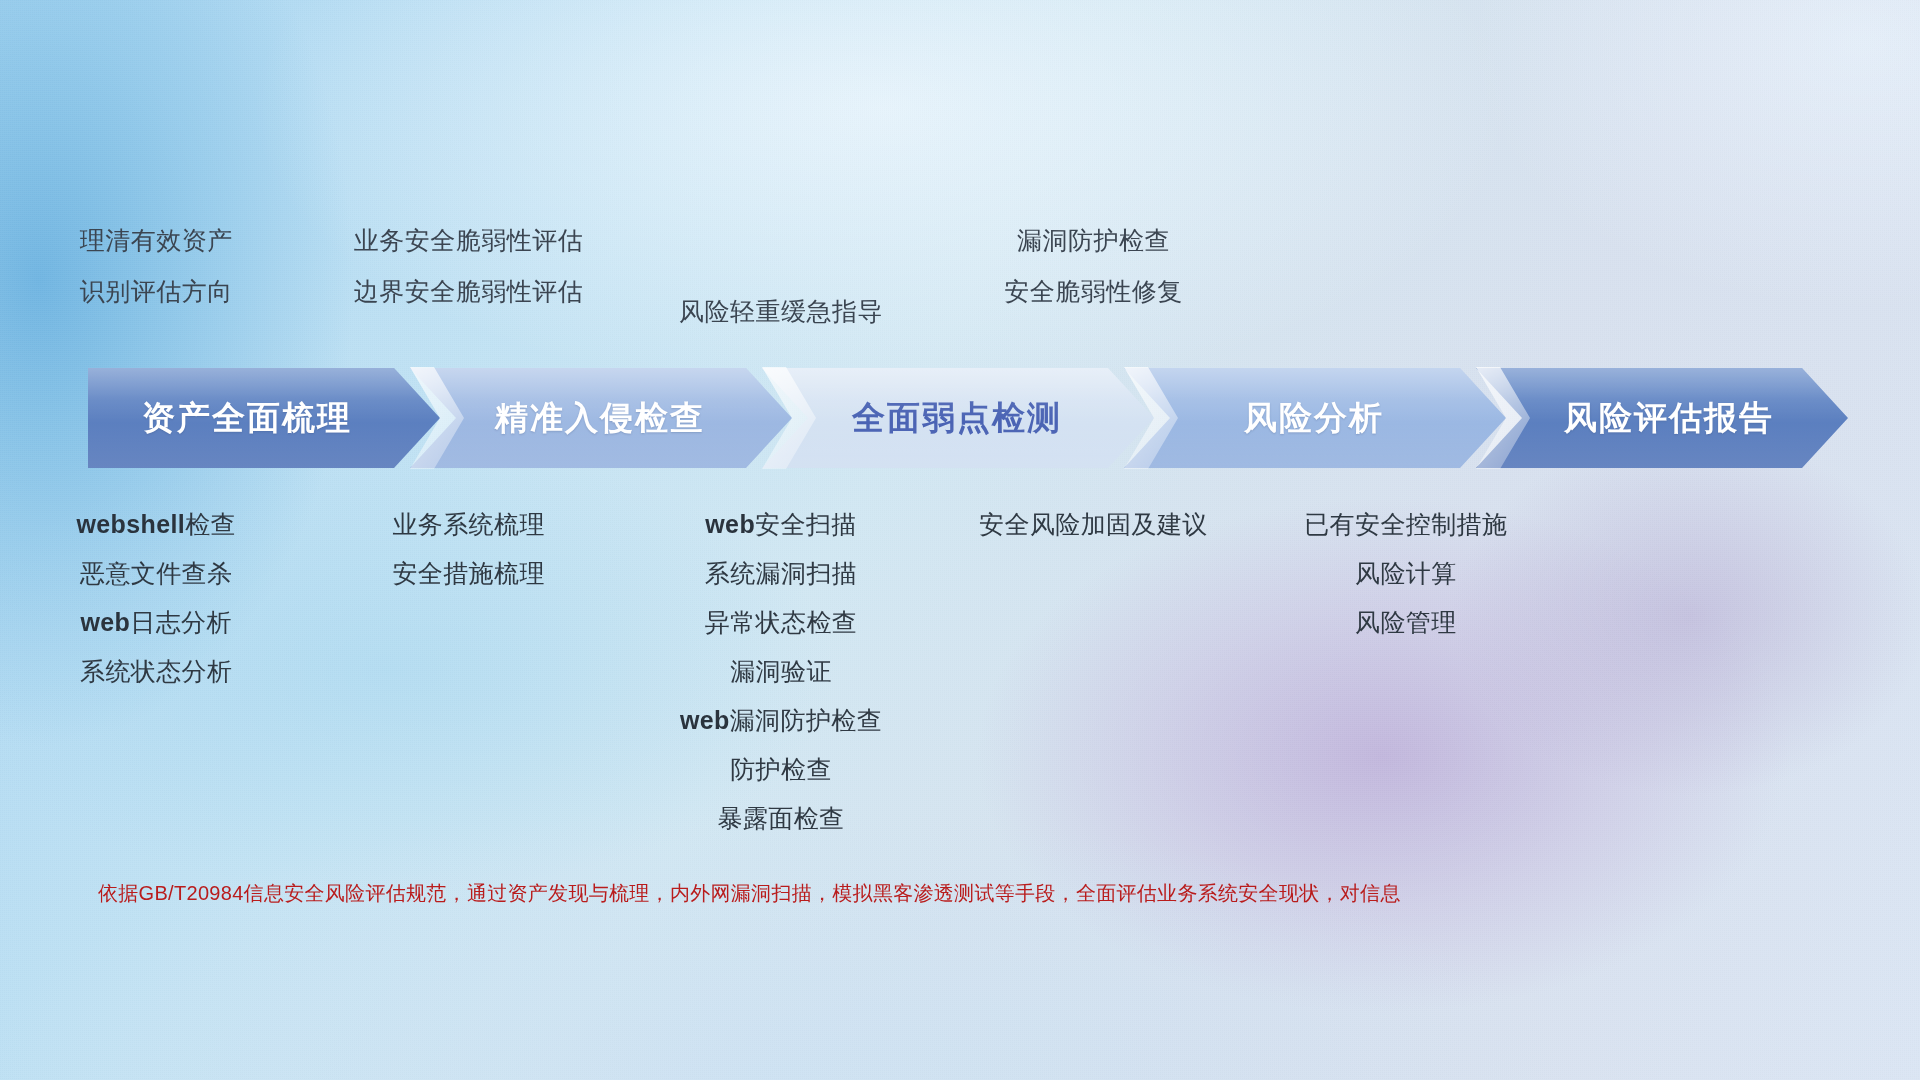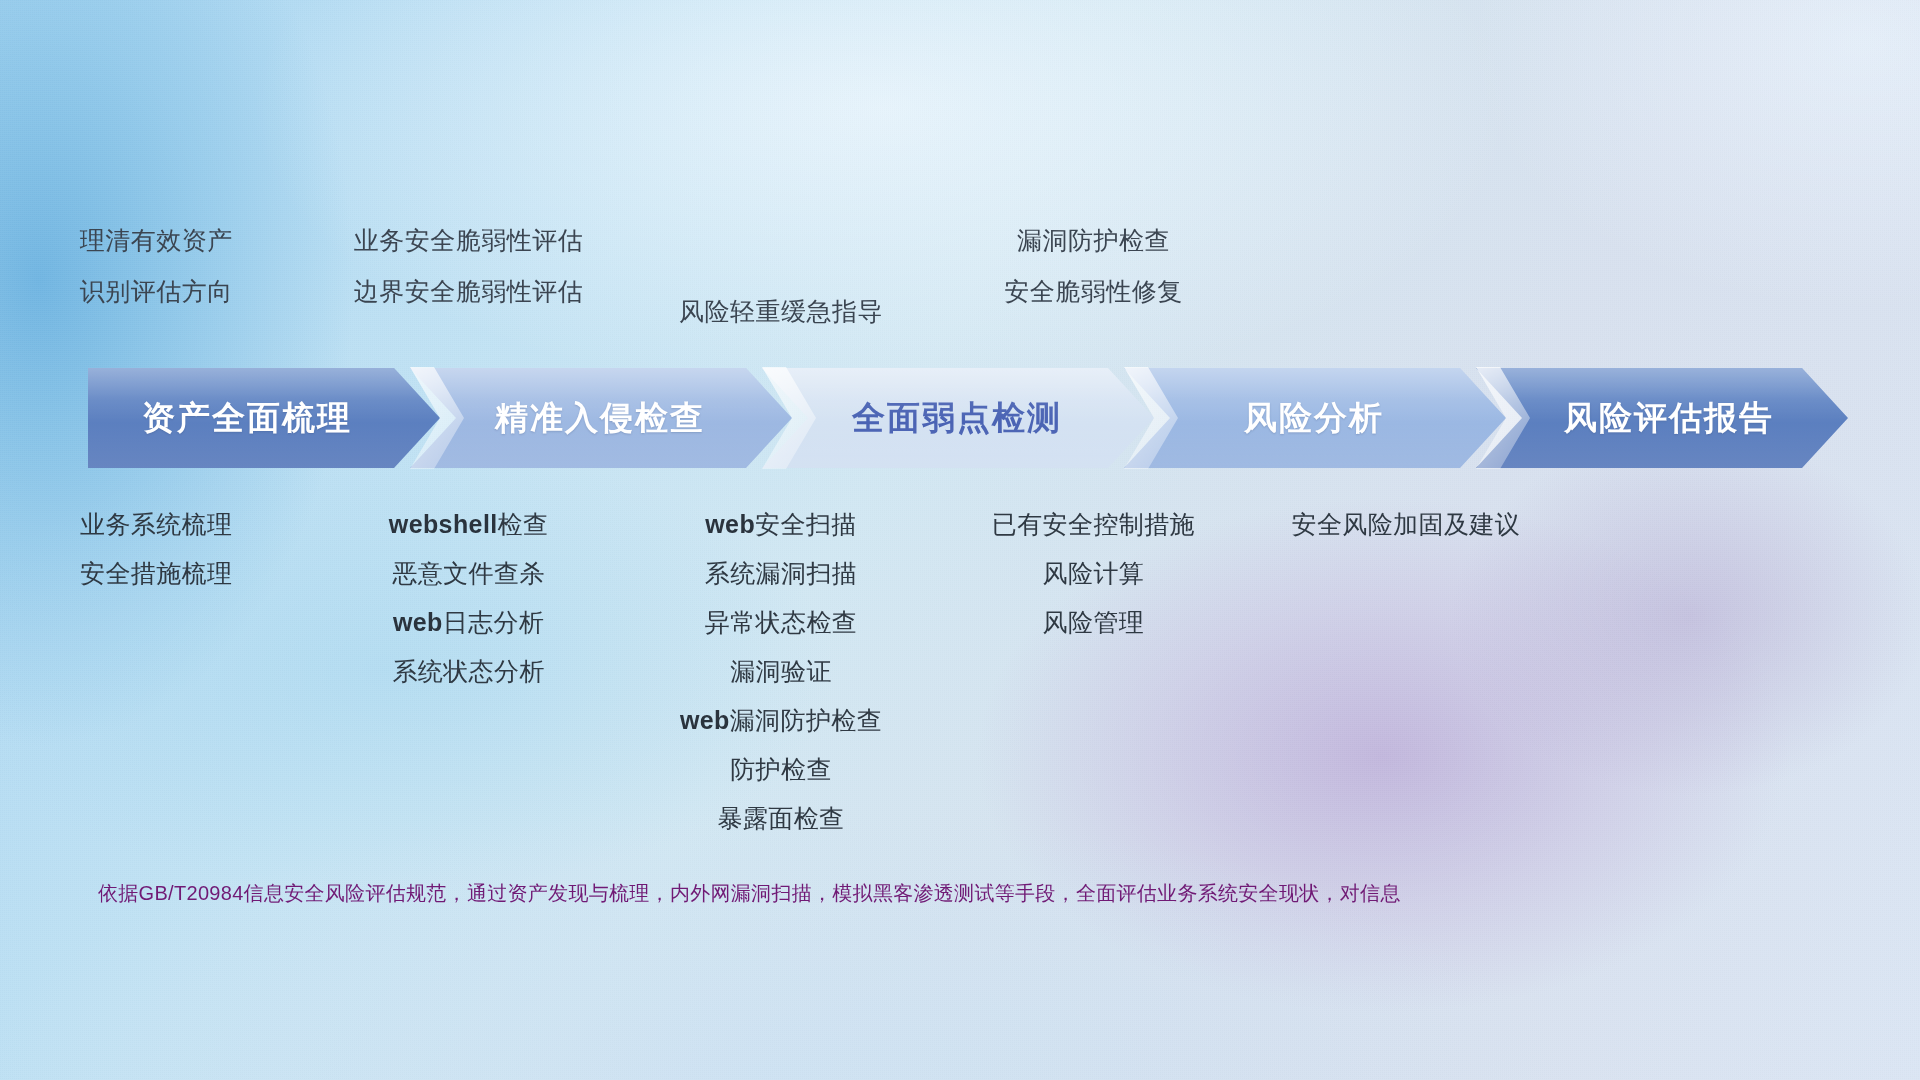--- a/index.html
+++ b/index.html
@@ -141,21 +141,21 @@
     font-size:25px; color:#2f3943; line-height:1;
     margin-bottom:24px; white-space:nowrap; letter-spacing:.4px;
   }
   .bot-line:last-child { margin-bottom:0; }
   .bot-line b { font-weight:bold; color:#2a333d; }
 
   
   #footer {
     position:absolute; left:98px; top:876px; width:1560px;
     font-size:20px; line-height:34px;
-    color:#701a75; letter-spacing:.3px;
+    color:#b91c1c; letter-spacing:.3px;
   }
   #footer p { margin:0; }
 </style>
 </head>
 <body>
 
 <div id="bg">
   <div class="layer bg-base"></div>
   <div class="layer bg-g1"></div>
   <div class="layer bg-g6"></div>
@@ -205,45 +205,45 @@
     </div>
 
     <div class="chev-outline c1"></div>
     <div class="chev-outline c2"></div>
     <div class="chev-outline c3"></div>
     <div class="chev-outline c4"></div>
   </div>
 
   <div class="col-grid" id="bottom-row">
     <div class="col">
-        <div class="bot-line"><span>业务系统梳理</span></div>
-        <div class="bot-line"><span>安全措施梳理</span></div>
-      </div>
-    <div class="col">
         <div class="bot-line"><b>webshell</b><span>检查</span></div>
         <div class="bot-line"><span>恶意文件查杀</span></div>
         <div class="bot-line"><b>web</b><span>日志分析</span></div>
         <div class="bot-line"><span>系统状态分析</span></div>
+      </div>
+    <div class="col">
+        <div class="bot-line"><span>业务系统梳理</span></div>
+        <div class="bot-line"><span>安全措施梳理</span></div>
       </div>
     <div class="col">
         <div class="bot-line"><b>web</b><span>安全扫描</span></div>
         <div class="bot-line"><span>系统漏洞扫描</span></div>
         <div class="bot-line"><span>异常状态检查</span></div>
         <div class="bot-line"><span>漏洞验证</span></div>
         <div class="bot-line"><b>web</b><span>漏洞防护检查</span></div>
         <div class="bot-line"><span>防护检查</span></div>
         <div class="bot-line"><span>暴露面检查</span></div>
       </div>
     <div class="col">
+        <div class="bot-line"><span>安全风险加固及建议</span></div>
+      </div>
+    <div class="col">
         <div class="bot-line"><span>已有安全控制措施</span></div>
         <div class="bot-line"><span>风险计算</span></div>
         <div class="bot-line"><span>风险管理</span></div>
       </div>
-    <div class="col">
-        <div class="bot-line"><span>安全风险加固及建议</span></div>
-      </div>
   </div>
 
   <div id="footer">
     <p>依据GB/T20984信息安全风险评估规范，通过资产发现与梳理，内外网漏洞扫描，模拟黑客渗透测试等手段，全面评估业务系统安全现状，对信息</p>
   </div>
 
 </div>
 
 </body></html>

